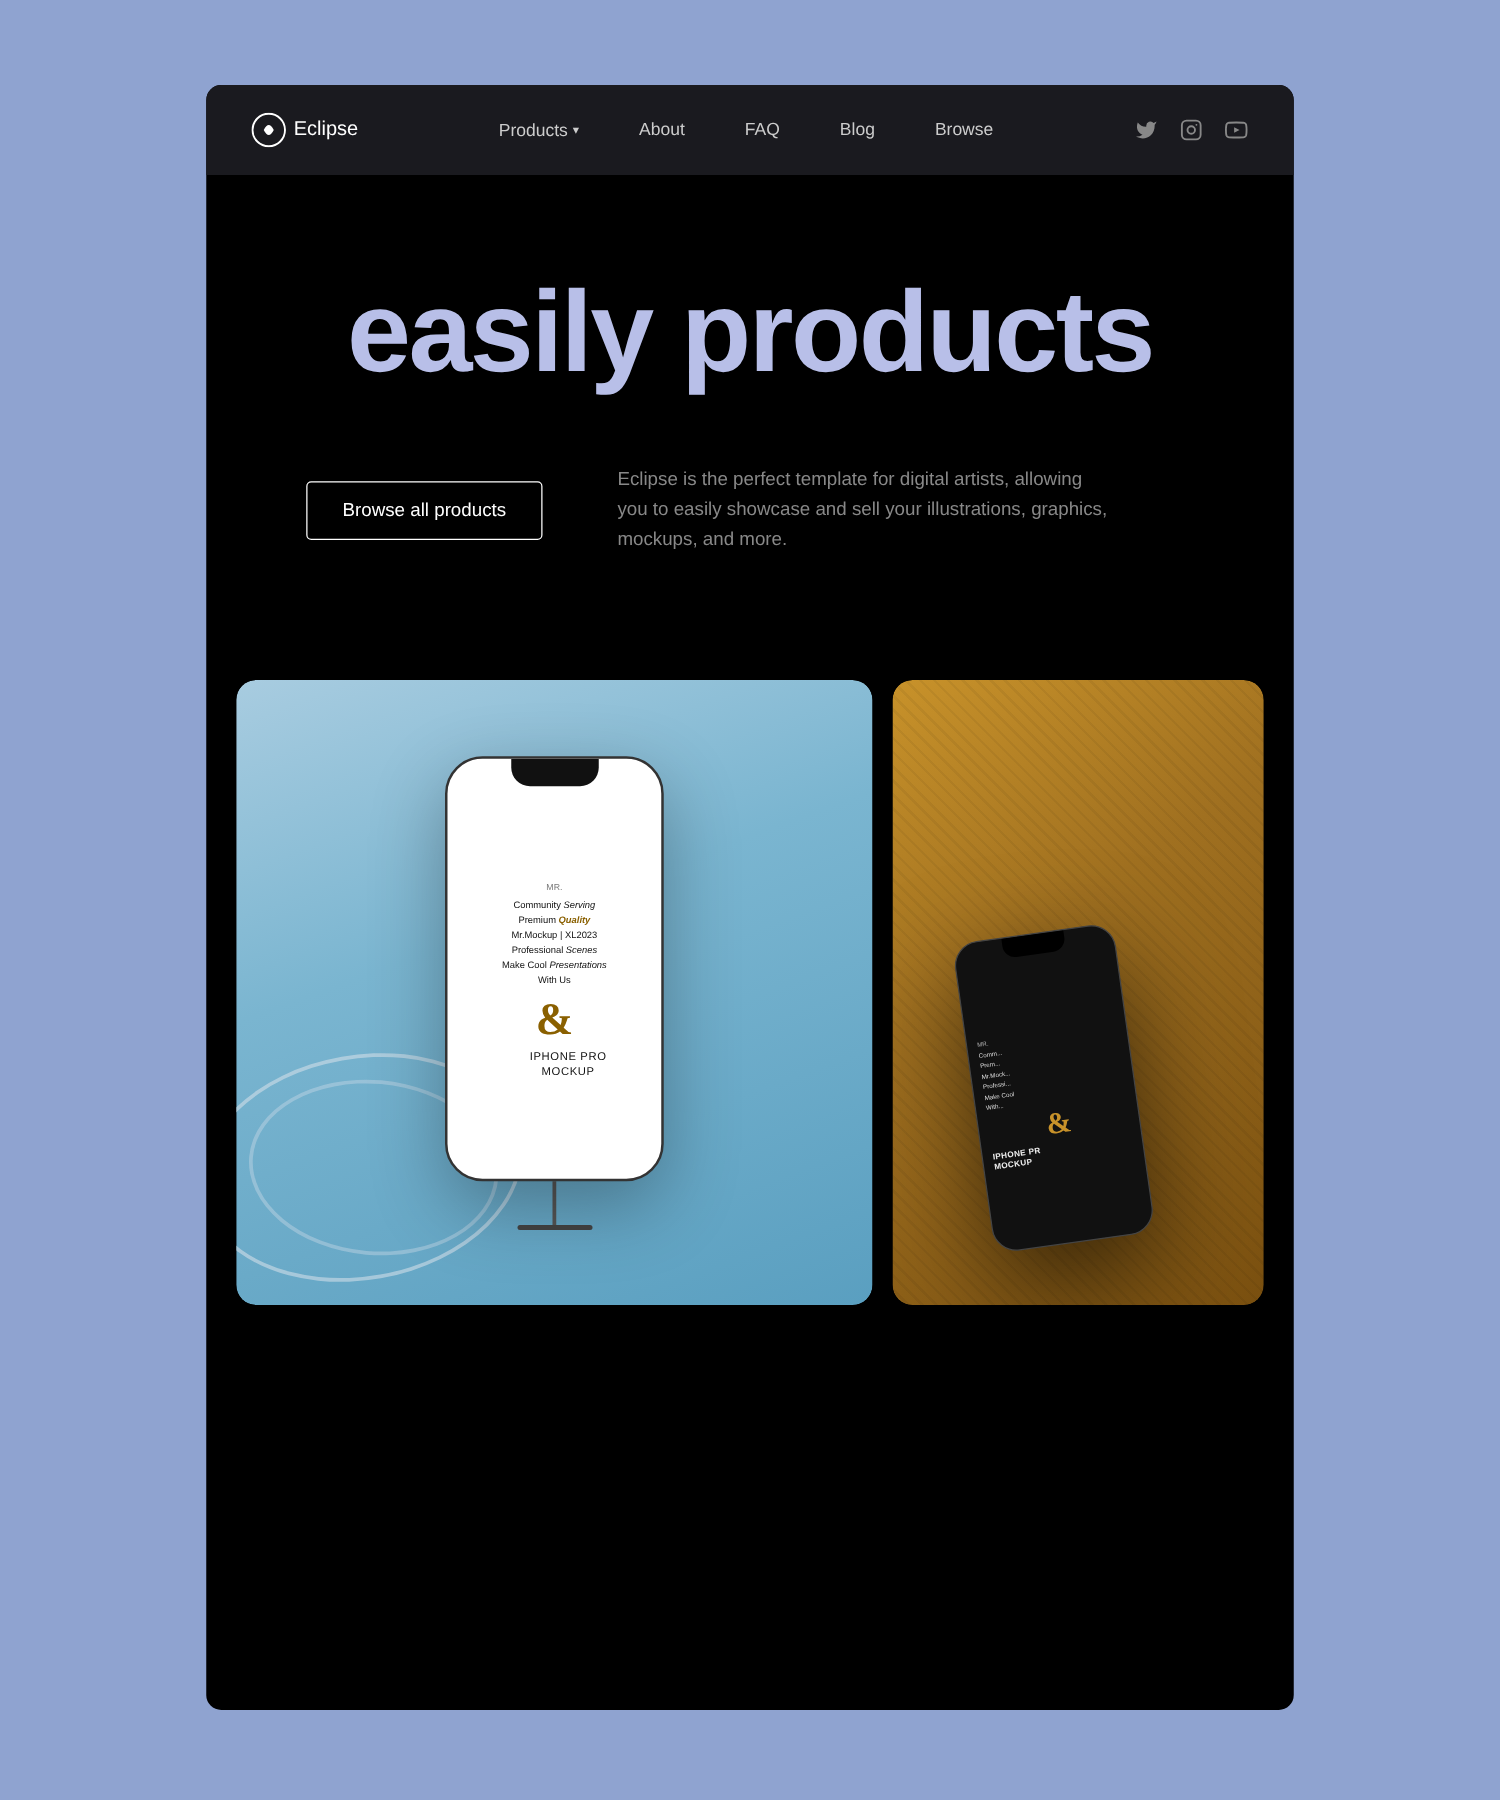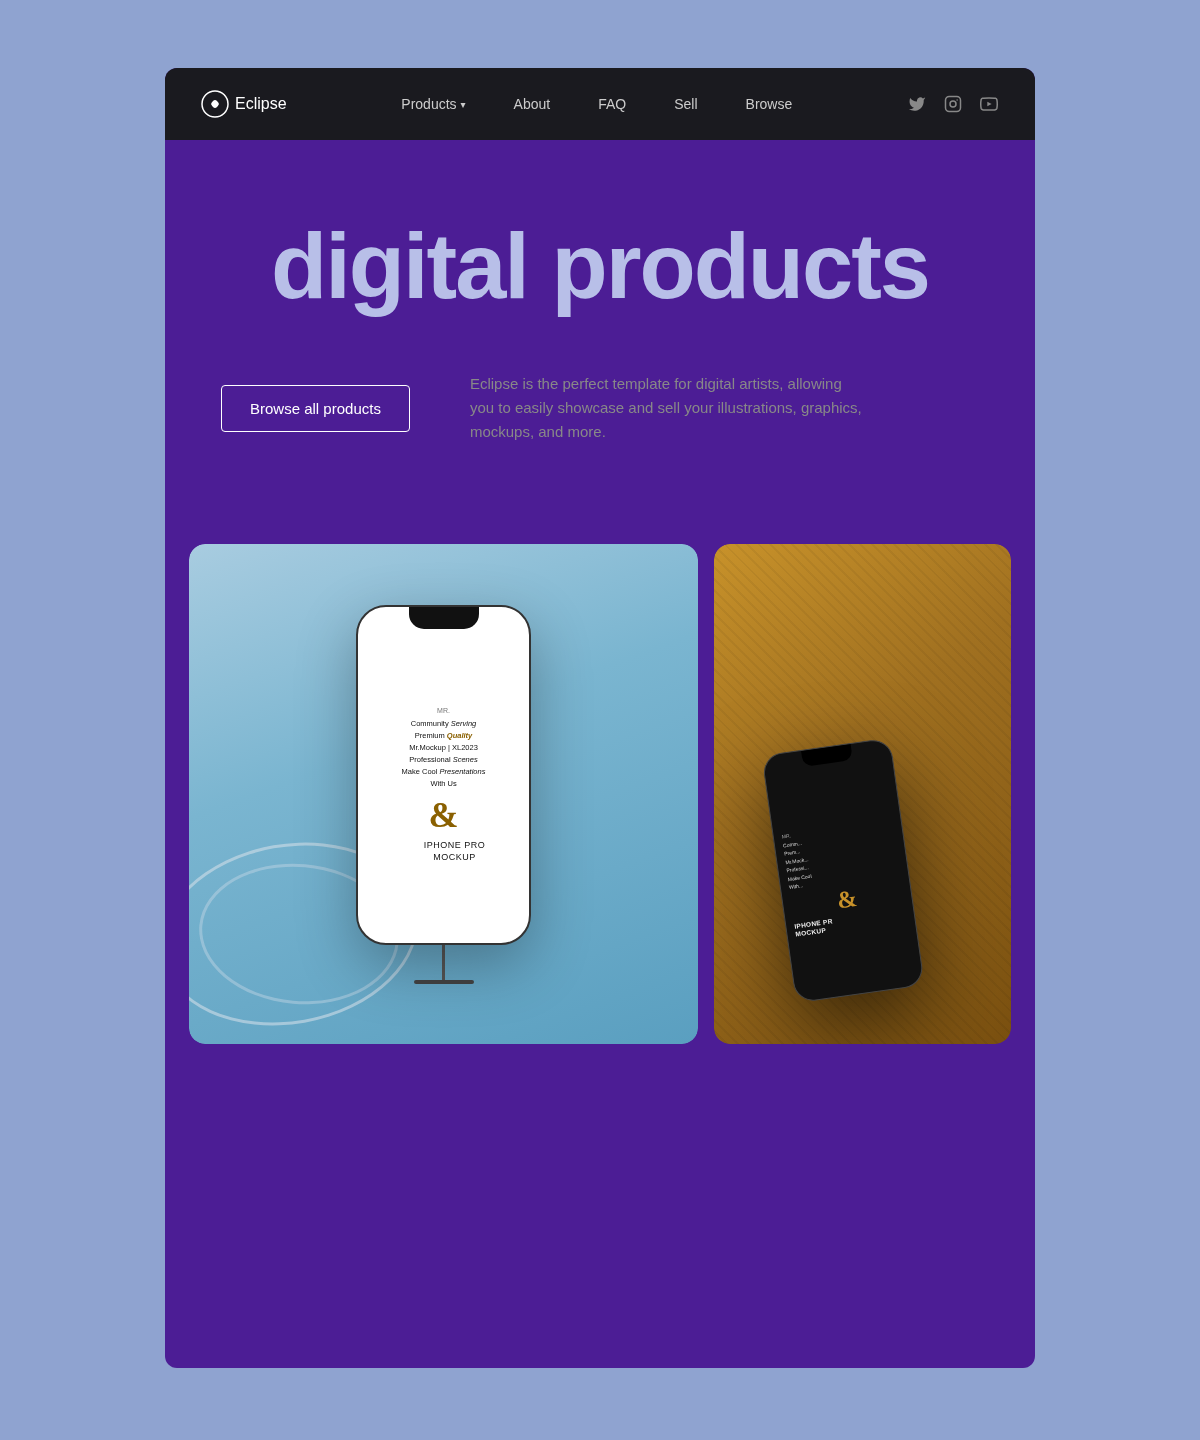--- a/index.html
+++ b/index.html
@@ -8,21 +8,21 @@
       background-color: #8fa3d0;
       display: flex;
       justify-content: center;
       align-items: flex-start;
       min-height: 1440px;
       font-family: -apple-system, BlinkMacSystemFont, 'Segoe UI', sans-serif;
     }
 
     .page-wrapper {
       width: 870px;
-      background-color: #4c1d95;
+      background-color: #000000;
       border-radius: 12px;
       overflow: hidden;
       margin: 68px auto;
       min-height: 1300px;
     }
 
     
     .navbar {
       display: flex;
       align-items: center;
@@ -128,20 +128,21 @@
       border: 1.5px solid #fff;
       color: #fff;
       background: transparent;
       padding: 14px 28px;
       font-size: 15px;
       font-weight: 500;
       border-radius: 4px;
       cursor: pointer;
       white-space: nowrap;
       text-decoration: none;
+      margin-left: 24px;
     }
 
     .hero-description {
       color: #888;
       font-size: 15px;
       line-height: 1.6;
       text-align: left;
       max-width: 400px;
     }
 
@@ -367,21 +368,21 @@
           <span>About</span>
         </a>
       </li>
       <li>
         <a href="#">
           <span>FAQ</span>
         </a>
       </li>
       <li>
         <a href="#">
-          <span>Sell</span>
+          <span>Blog</span>
         </a>
       </li>
       <li>
         <a href="#">
           <span>Browse</span>
         </a>
       </li>
     </ul>
 
     <div class="social-icons">
@@ -401,21 +402,21 @@
         <svg width="20" height="18" viewBox="0 0 24 24" fill="none" stroke="#888" stroke-width="2">
           <path d="M22.54 6.42a2.78 2.78 0 00-1.94-1.96C18.88 4 12 4 12 4s-6.88 0-8.6.46a2.78 2.78 0 00-1.94 1.96A29 29 0 001 12a29 29 0 00.46 5.58A2.78 2.78 0 003.4 19.54C5.12 20 12 20 12 20s6.88 0 8.6-.46a2.78 2.78 0 001.94-1.96A29 29 0 0023 12a29 29 0 00-.46-5.58z"></path>
           <polygon points="9.75 15.02 15.5 12 9.75 8.98 9.75 15.02" fill="#888" stroke="none"></polygon>
         </svg>
       </a>
     </div>
   </nav>
 
   <section class="hero">
     <h1 class="hero-title">
-      <span class="hero-title-line2">digital products</span>
+      <span class="hero-title-line2">easily products</span>
     </h1>
 
     <div class="hero-content">
       <div class="hero-cta">
         <button class="browse-btn">Browse all products</button>
       </div>
       <p class="hero-description">Eclipse is the perfect template for digital artists, allowing you to easily showcase and sell your illustrations, graphics, mockups, and more.</p>
     </div>
   </section>
 

